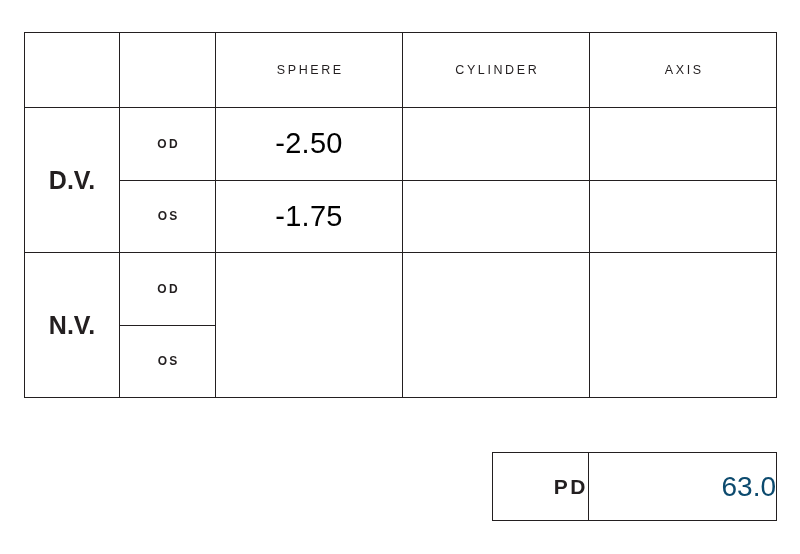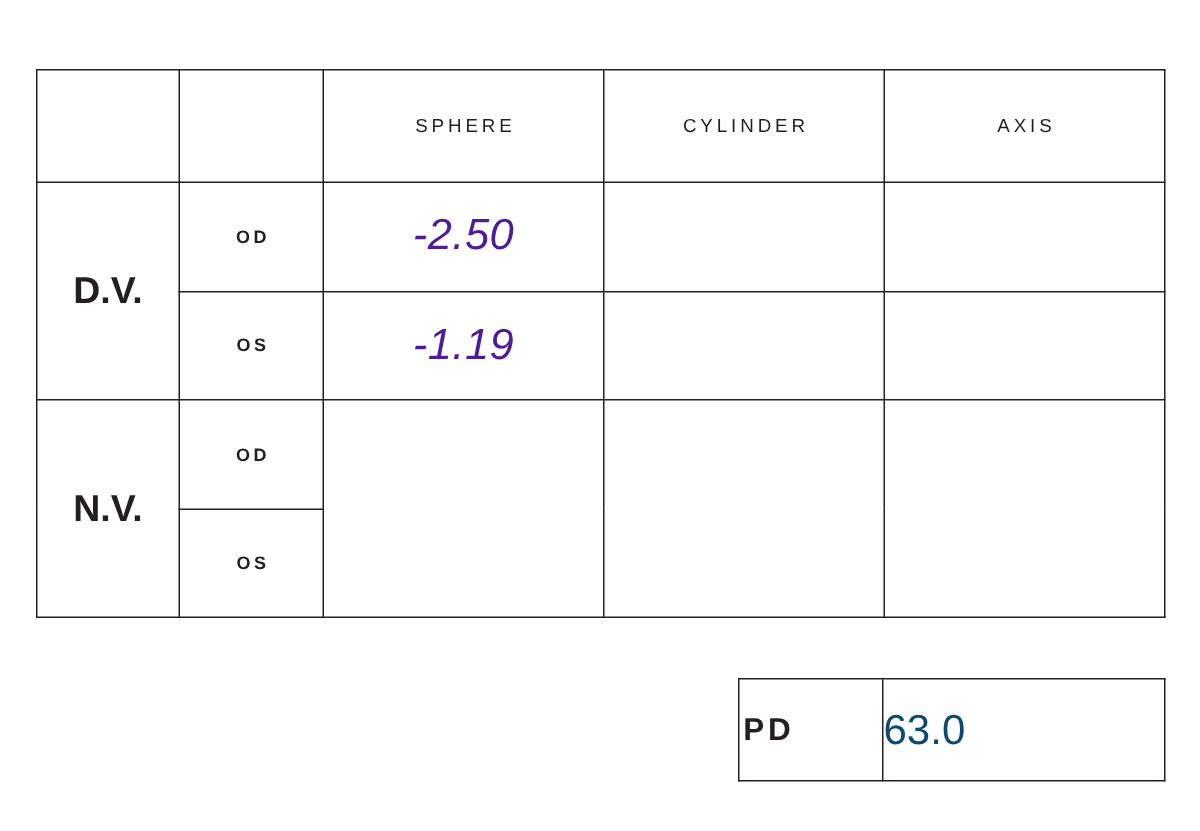--- a/index.html
+++ b/index.html
@@ -14,21 +14,21 @@
     font-family: "Liberation Sans", sans-serif;
     color: #231f20;
     position: relative;
     overflow: hidden;
   }
 
   
   .rx-table {
     position: absolute;
     left: 24px;
-    top: 46px;
+    top: 32px;
     width: 752px;
     height: 366px;
     border-collapse: collapse;
     table-layout: fixed;
   }
   .rx-table td {
     border: 1.6px solid #231f20;
     padding: 0;
     text-align: center;
     vertical-align: middle;
@@ -73,41 +73,40 @@
     text-transform: uppercase;
     color: #231f20;
     display: block;
     line-height: 1;
     padding-left: 2.4px;
   }
 
   .rx-value {
     font-size: 29px;
     font-weight: 400;
-    color: #4c1d95;
+    color: #000000;
     display: block;
     line-height: 1;
     letter-spacing: 0.3px;
-    font-style: italic;
   }
 
   
   .pd-table {
     position: absolute;
     left: 492px;
     top: 452px;
     width: 284px;
     height: 69px;
     border-collapse: collapse;
     table-layout: fixed;
   }
   .pd-table td {
     border: 1.6px solid #231f20;
     padding: 0;
-    text-align: left;
+    text-align: right;
     vertical-align: middle;
     background: #ffffff;
   }
   .pd-col-label { width: 96px; }
   .pd-col-value { width: 188px; }
 
   .pd-label {
     font-size: 21px;
     font-weight: bold;
     letter-spacing: 2.5px;
@@ -171,21 +170,21 @@
       <td>
         <span class="rx-value"></span>
       </td>
     </tr>
 
     <tr class="row-data">
       <td>
         <span class="eye-label">OS</span>
       </td>
       <td>
-        <span class="rx-value">-1.19</span>
+        <span class="rx-value">-1.75</span>
       </td>
       <td>
         <span class="rx-value"></span>
       </td>
       <td>
         <span class="rx-value"></span>
       </td>
     </tr>
 
     <tr class="row-data">

